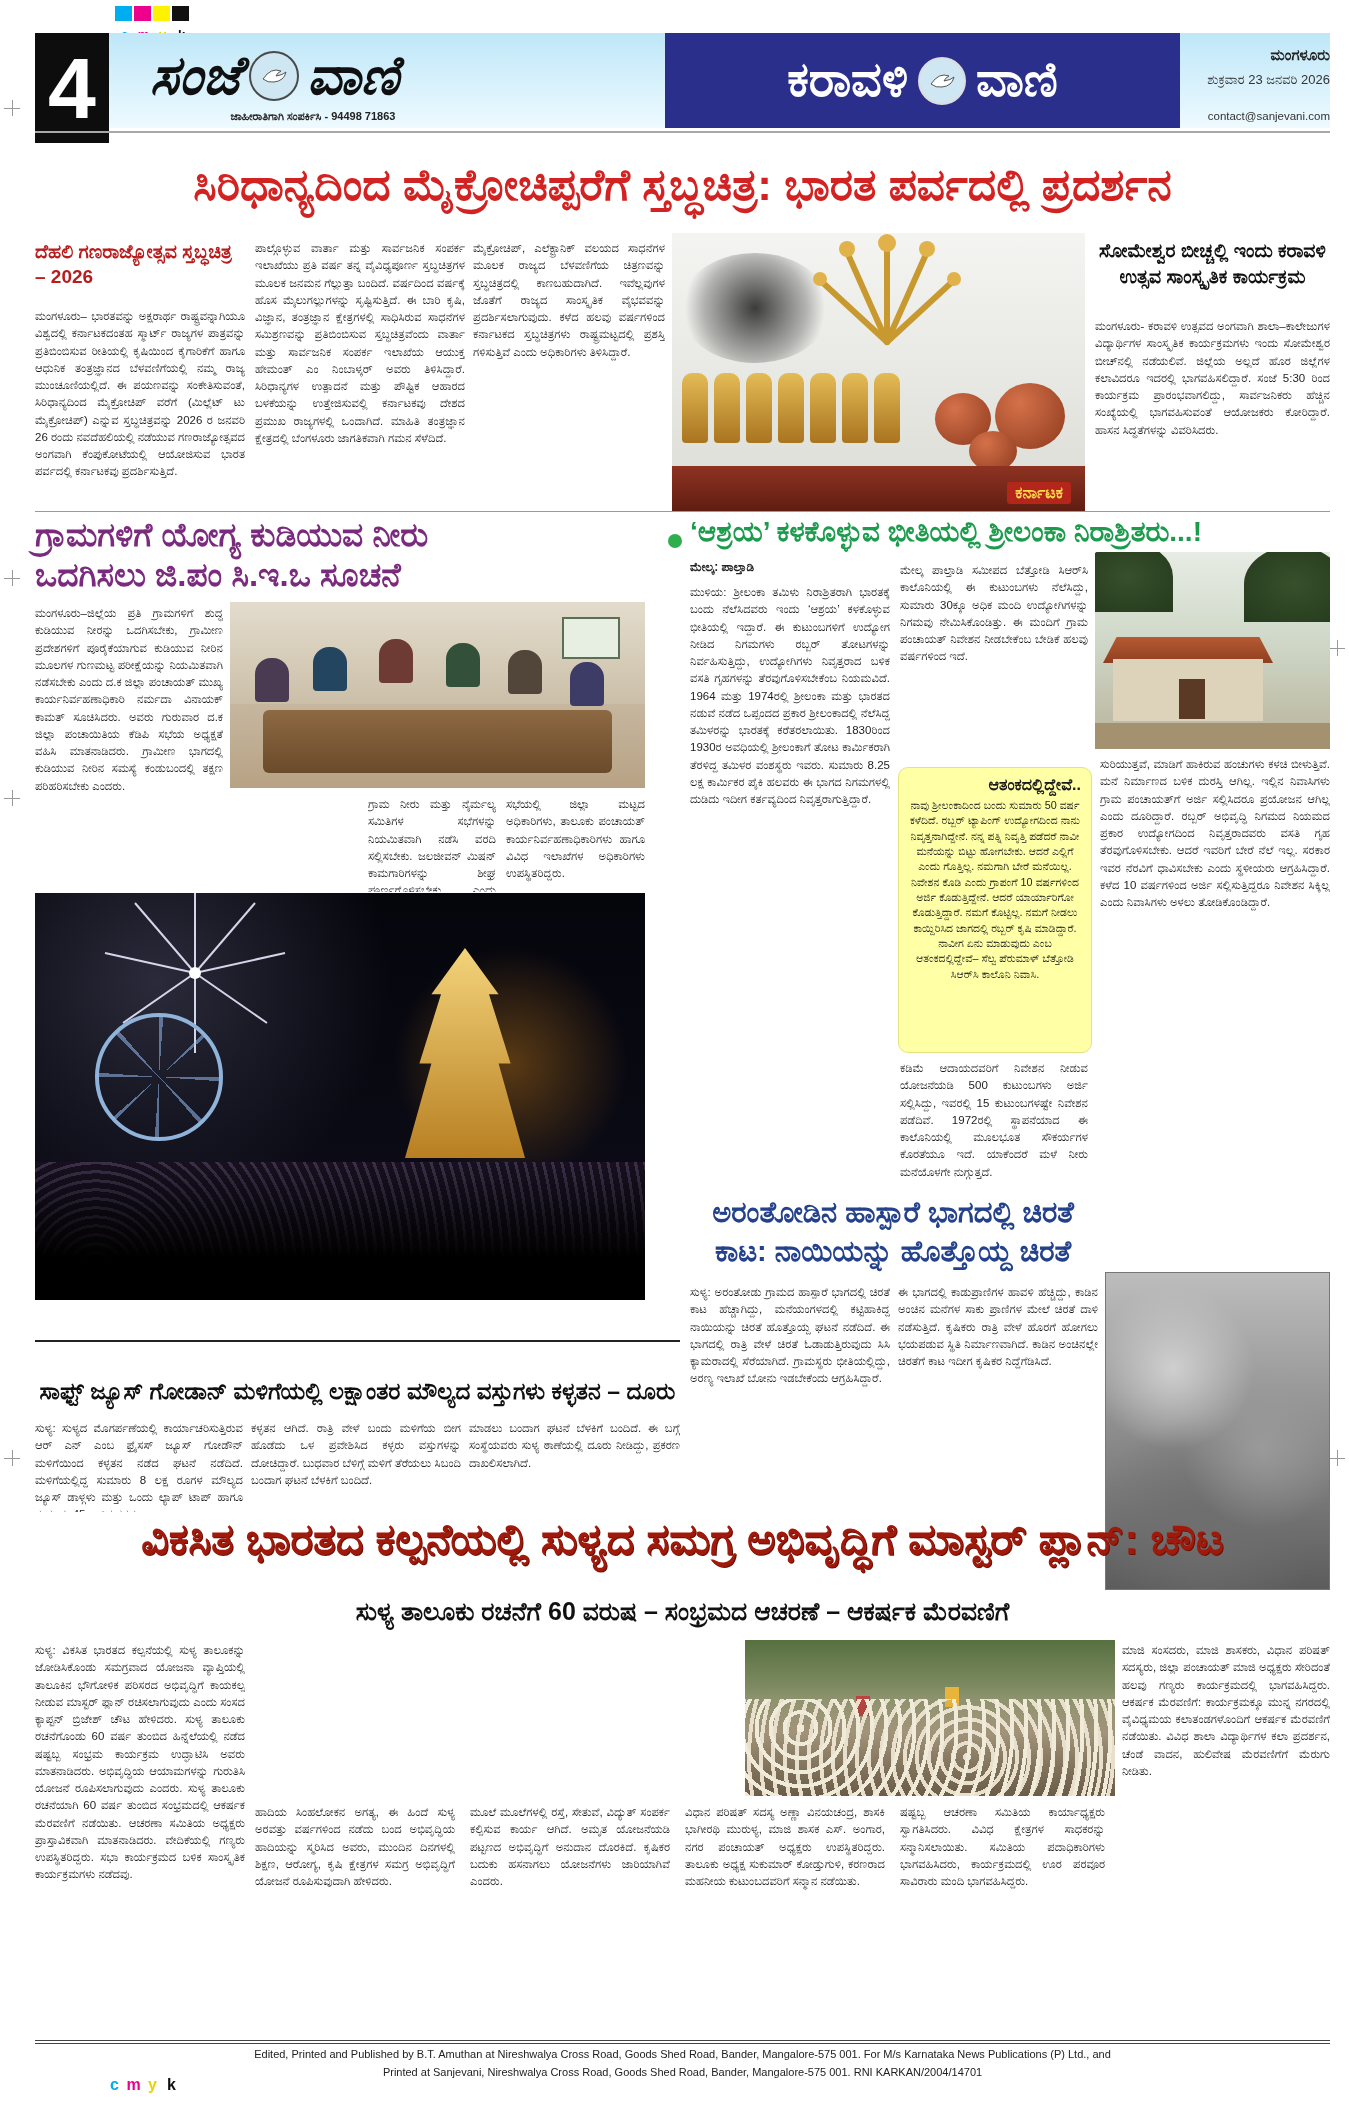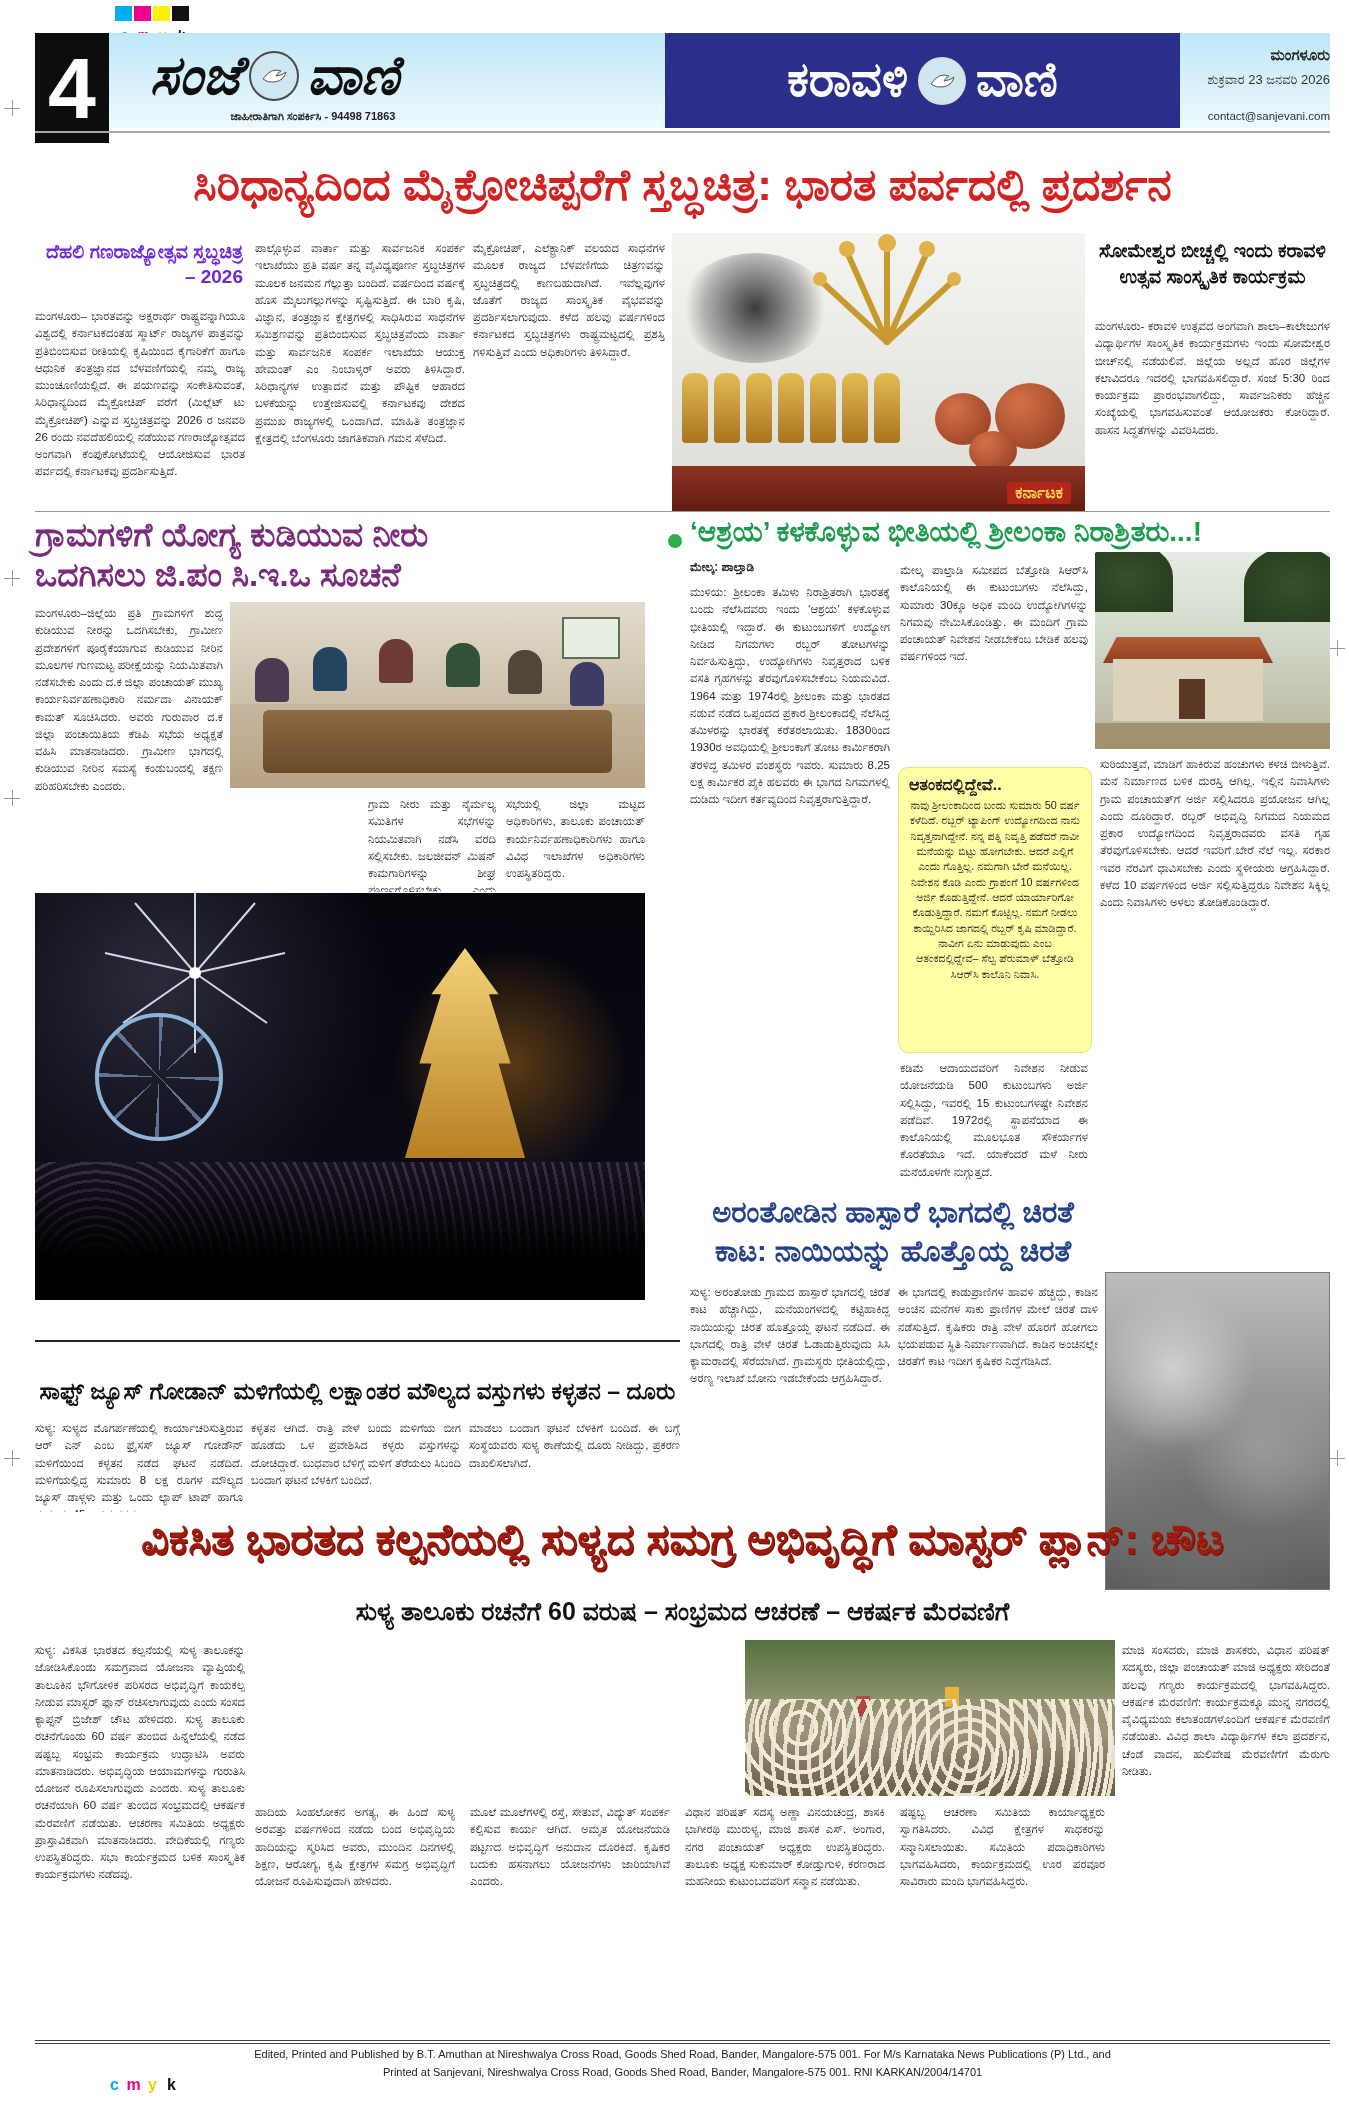--- a/index.html
+++ b/index.html
@@ -30,38 +30,38 @@
   .masthead-center{left:665px;top:33px;width:515px;height:95px;background:#2b2f8c;color:#fff;
      font-weight:bold;font-size:48px;display:flex;align-items:center;justify-content:center;gap:10px;}
   .masthead-center .dove{background:#cfe7f3;border-color:#dddddd;width:44px;height:44px;}
   .hdr-city{left:1180px;top:46px;width:150px;text-align:right;font-size:15px;font-weight:bold;color:#222;}
   .hdr-date{left:1150px;top:72px;width:180px;text-align:right;font-size:13px;color:#333;}
   .hdr-contact{left:1150px;top:110px;width:180px;text-align:right;font-size:11.5px;color:#333;}
   .hdr-rule{left:35px;top:131px;width:1295px;height:2px;background:#a8a8a8;}
   
   .headline-main{left:35px;top:141px;width:1295px;height:88px;color:#d32222;font-weight:bold;
      font-size:44px;line-height:1.0;display:flex;align-items:center;justify-content:center;text-align:center;}
-  .subhead-millet{left:35px;top:240px;width:208px;font-size:19px;font-weight:bold;color:#6d28d9;
-     text-align:right;line-height:1.3;}
+  .subhead-millet{left:35px;top:240px;width:208px;font-size:19px;font-weight:bold;color:#b91c1c;
+     text-align:left;line-height:1.3;}
   .headline-purple{left:35px;top:515px;width:632px;color:#7b2b7e;font-weight:bold;font-size:33px;line-height:1.2;}
   .headline-purple span{display:block;}
   .headline-green{left:690px;top:516px;width:640px;color:#1d9b4d;font-weight:bold;font-size:28px;}
   .headline-somesh{left:1095px;top:238px;width:235px;font-size:19px;font-weight:bold;color:#111;
      text-align:center;line-height:1.35;}
   .headline-leopard{left:683px;top:1193px;width:420px;color:#24418c;font-weight:bold;font-size:29px;
      line-height:1.35;text-align:center;}
   .headline-theft{left:35px;top:1378px;width:645px;color:#101010;font-weight:bold;font-size:23px;text-align:center;}
   .headline-sullia{left:35px;top:1515px;width:1295px;color:#a01a0c;font-weight:bold;font-size:43px;
      text-align:center;text-shadow:1px 1px 0 #6d0f05;}
   .subhead-sullia{left:35px;top:1597px;width:1295px;color:#111;font-weight:bold;font-size:25px;text-align:center;}
   .byline{left:690px;top:560px;width:200px;font-size:12px;font-weight:bold;color:#222;}
   
   .yellow-box{left:898px;top:767px;width:194px;height:286px;background:#ffffa6;border:1px solid #e3e382;
      border-radius:10px;padding:8px 10px;box-sizing:border-box;}
-  .yellow-box .yb-title{font-size:16px;font-weight:bold;text-align:left;color:#1a1a1a;margin-bottom:4px;}
+  .yellow-box .yb-title{font-size:16px;font-weight:bold;text-align:right;color:#1a1a1a;margin-bottom:4px;}
   .yellow-box .yb-body{font-size:10.8px;line-height:1.42;text-align:center;color:#222;}
   .section-bullet{left:668px;top:534px;width:14px;height:14px;border-radius:50%;background:#2fae4e;}
   .caption{font-size:11.5px;color:#222;text-align:center;}
   .divider-dark{background:#222;}
   .footer-rule{left:35px;top:2040px;width:1295px;height:4px;border-top:1px solid #444;border-bottom:1px solid #444;box-sizing:border-box;}
   .footer-line{left:35px;width:1295px;text-align:center;font-size:11px;color:#222;}
   .cmyk-bottom{left:105px;top:2076px;}
   
   .photo{overflow:hidden;}
   .tableau-photo{left:672px;top:233px;width:413px;height:279px;background:linear-gradient(#f4f4f2,#dcdcd6);}

